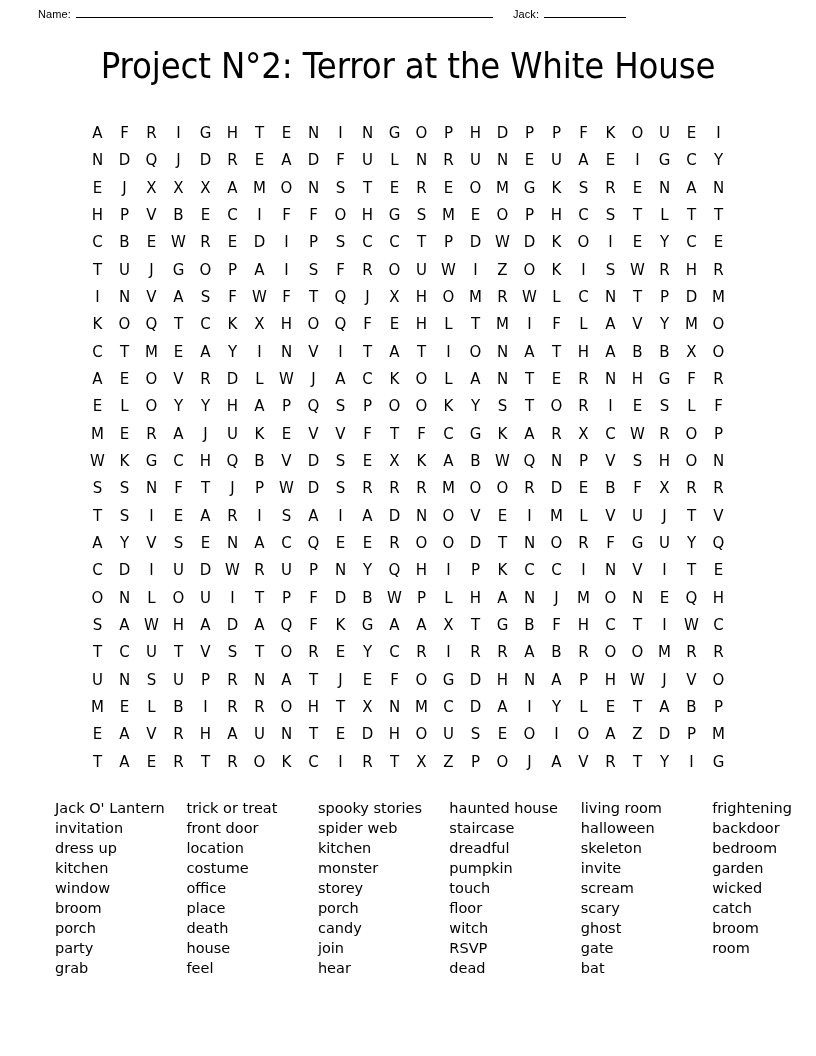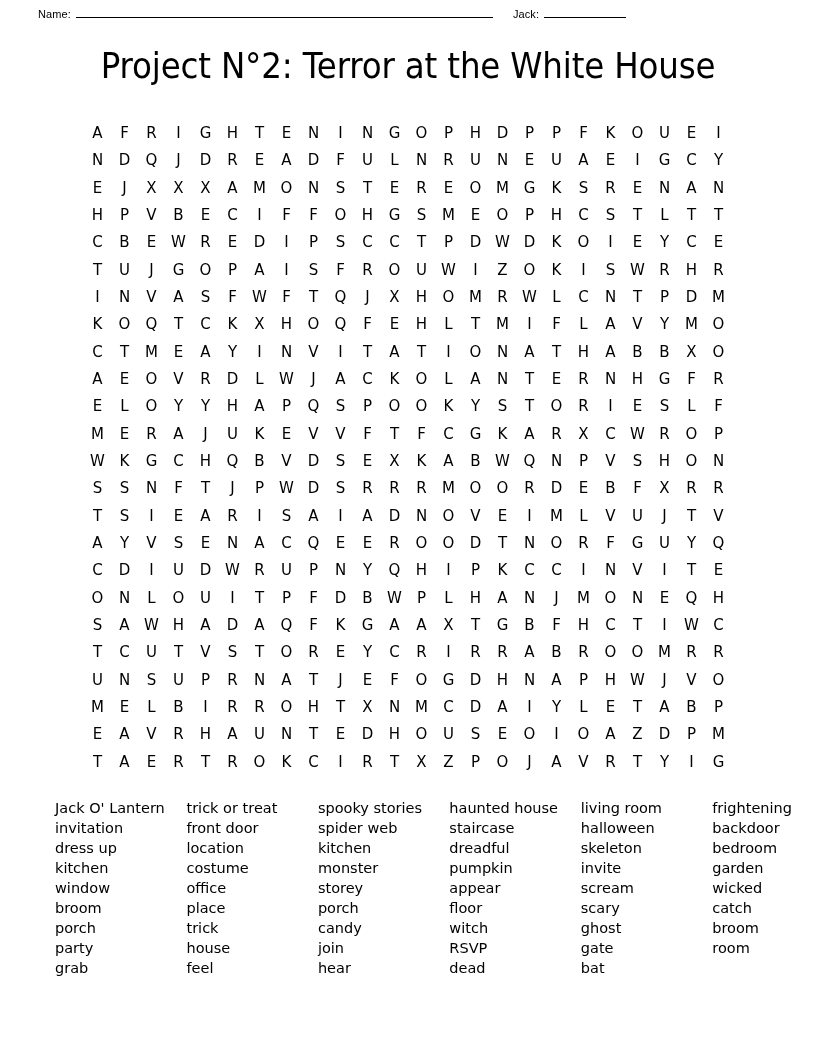--- a/index.html
+++ b/index.html
@@ -746,41 +746,41 @@
       <div class="word">party</div>
       <div class="word">grab</div>
     </div>
     <div class="word-col">
       <div class="word">trick or treat</div>
       <div class="word">front door</div>
       <div class="word">location</div>
       <div class="word">costume</div>
       <div class="word">office</div>
       <div class="word">place</div>
-      <div class="word">trick</div>
+      <div class="word">death</div>
       <div class="word">house</div>
       <div class="word">feel</div>
     </div>
     <div class="word-col">
       <div class="word">spooky stories</div>
       <div class="word">spider web</div>
       <div class="word">kitchen</div>
       <div class="word">monster</div>
       <div class="word">storey</div>
       <div class="word">porch</div>
       <div class="word">candy</div>
       <div class="word">join</div>
       <div class="word">hear</div>
     </div>
     <div class="word-col">
       <div class="word">haunted house</div>
       <div class="word">staircase</div>
       <div class="word">dreadful</div>
       <div class="word">pumpkin</div>
-      <div class="word">appear</div>
+      <div class="word">touch</div>
       <div class="word">floor</div>
       <div class="word">witch</div>
       <div class="word">RSVP</div>
       <div class="word">dead</div>
     </div>
     <div class="word-col">
       <div class="word">living room</div>
       <div class="word">halloween</div>
       <div class="word">skeleton</div>
       <div class="word">invite</div>

